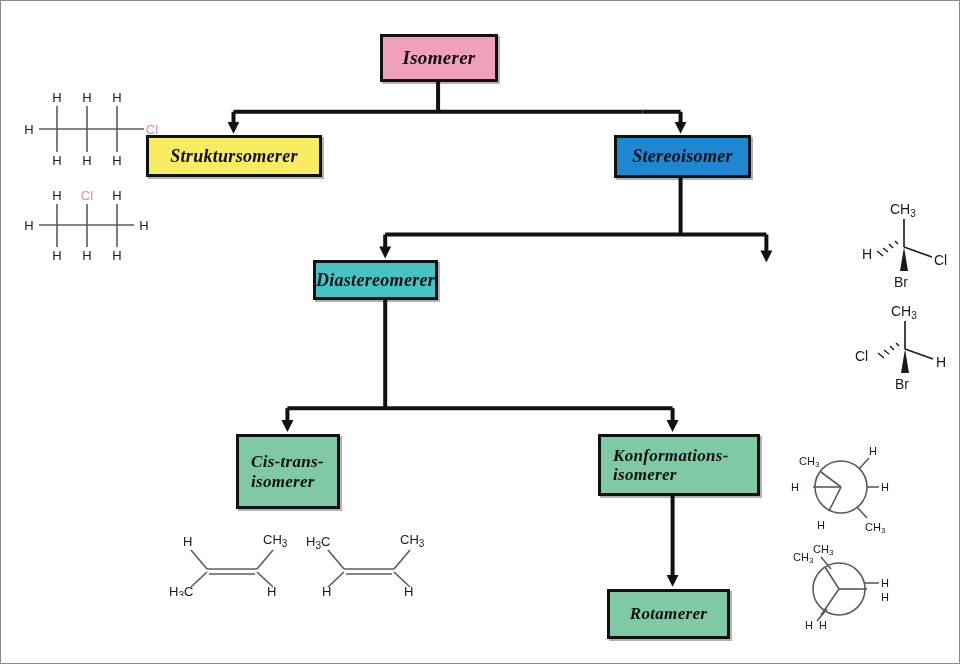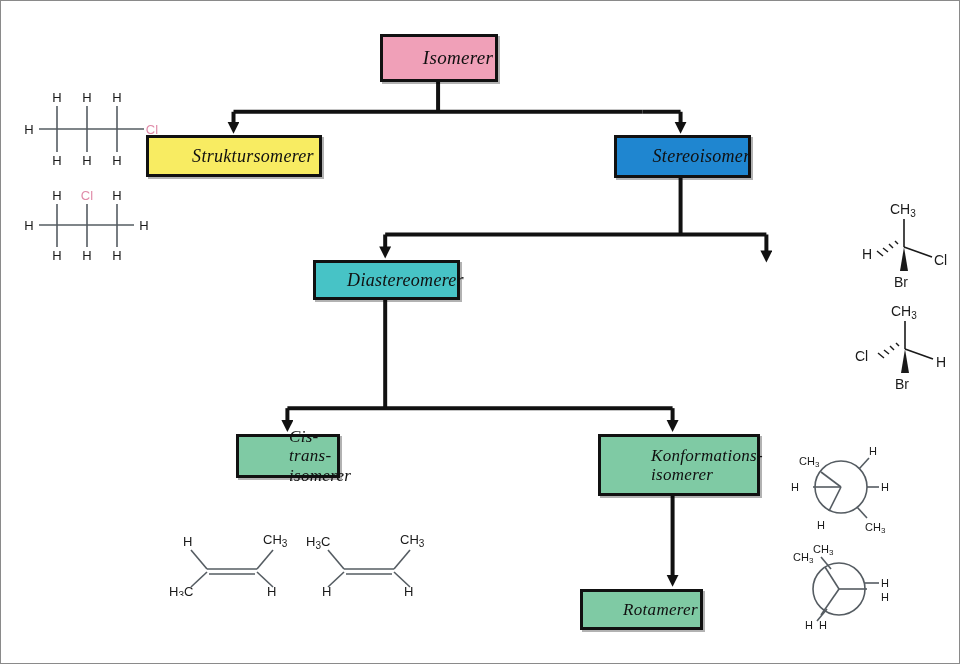--- a/index.html
+++ b/index.html
@@ -16,38 +16,37 @@
   #canvas{position:absolute;inset:0;}
 
   
   .node{
     position:absolute;
     box-sizing:border-box;
     border:3px solid #111111;
     display:flex;align-items:center;justify-content:center;
     text-align:center;
     font-family:"Liberation Serif", serif;
-    font-weight:normal;
+    font-weight:bold;
     font-style:italic;
     color:#101010;
     letter-spacing:.3px;
     line-height:1.12;
     z-index:5;
     box-shadow:2px 2px 0 rgba(0,0,0,.30);
-    padding-left:38px;
   }
   .node span{display:block;padding:0 6px;}
   .n-isomerer      {left:379px;top:33px; width:118px;height:48px;background:#f0a0b8;font-size:19px;}
   .n-struktur      {left:145px;top:134px;width:176px;height:42px;background:#f8ec62;font-size:18px;}
   .n-stereo        {left:613px;top:134px;width:137px;height:43px;background:#1f86d0;font-size:18px;}
-  .n-diastereo     {left:312px;top:259px;width:147px;height:40px;background:#47c3c6;font-size:18px;}
+  .n-diastereo     {left:312px;top:259px;width:125px;height:40px;background:#47c3c6;font-size:18px;}
   .n-enantio       {left:700px;top:263px;width:135px;height:36px;background:#7cc0ee;font-size:16px;}
-  .n-cistrans      {left:235px;top:433px;width:104px;height:44px;background:#7fcaa4;font-size:17px;}
+  .n-cistrans      {left:235px;top:433px;width:104px;height:75px;background:#7fcaa4;font-size:17px;}
   .n-konformations {left:597px;top:433px;width:162px;height:62px;background:#7fcaa4;font-size:17px;}
-  .n-rotamerer     {left:579px;top:588px;width:123px;height:41px;background:#7fcaa4;font-size:17px;}
+  .n-rotamerer     {left:606px;top:588px;width:123px;height:50px;background:#7fcaa4;font-size:17px;}
 
   .node.two-line{flex-direction:column;align-items:flex-start;justify-content:center;}
   .node.two-line span{padding-left:12px;text-align:left;}
 
   
   .chem{position:absolute;z-index:4;}
   .chem text{font-family:"Liberation Sans", sans-serif;}
 </style>
 </head>
 <body>

